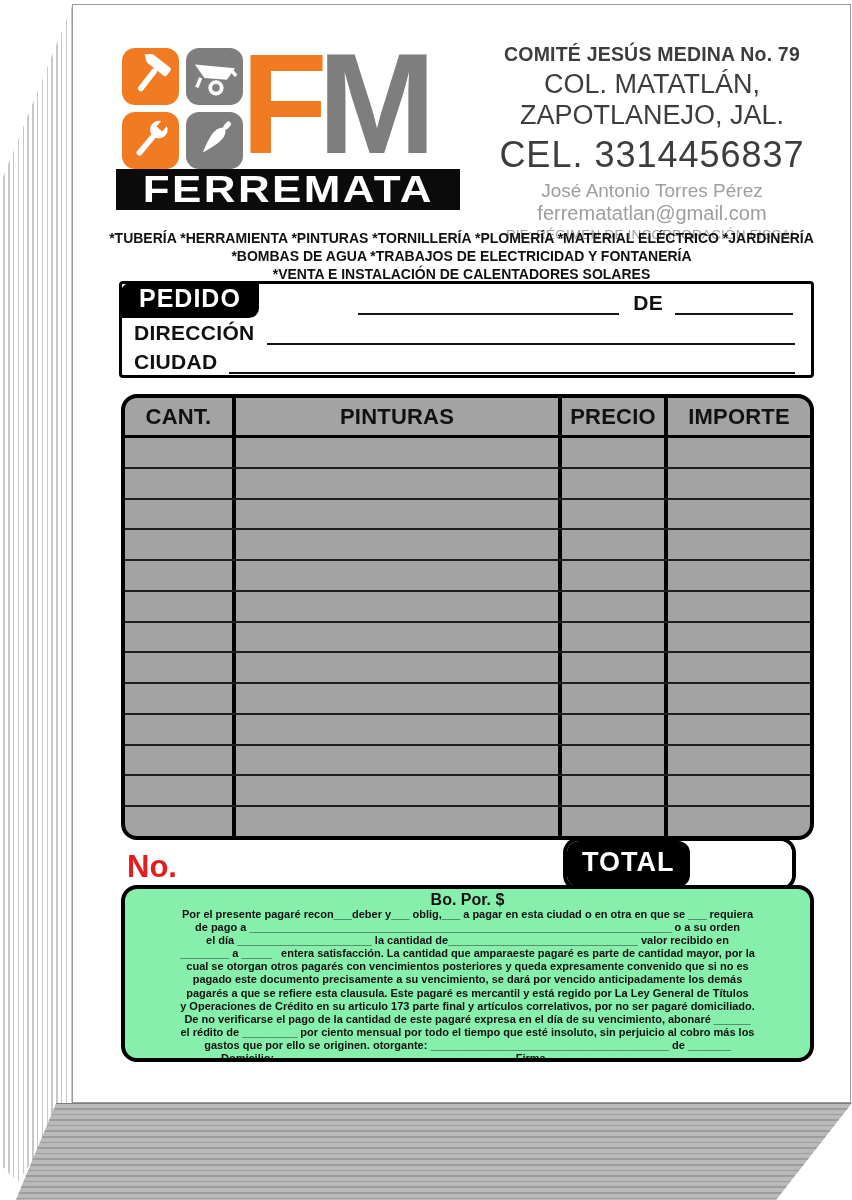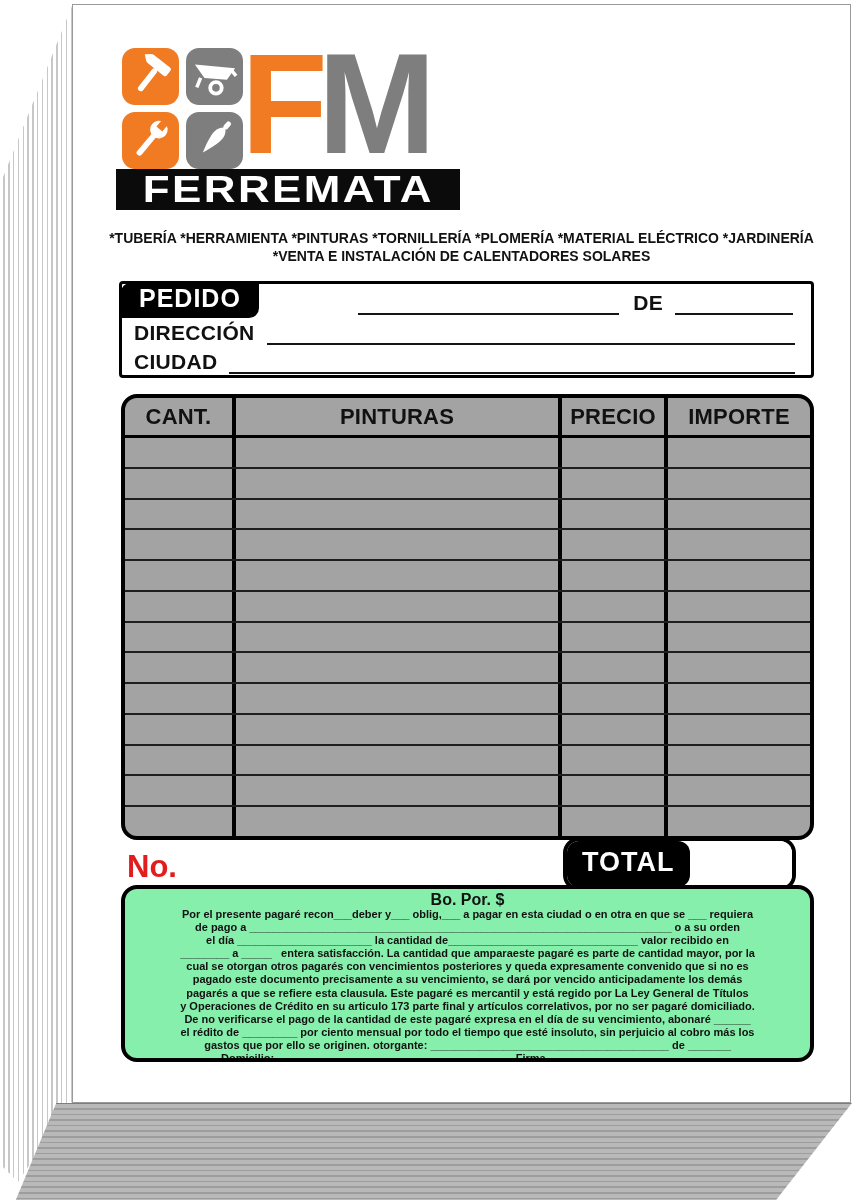--- a/index.html
+++ b/index.html
@@ -153,23 +153,33 @@
         </span>
       </div>
     </div>
 
     <div class="fm"><span class="f">F</span><span class="m">M</span></div>
 
     <div class="banner">
       <span>FERREMATA</span>
     </div>
 
+    <div class="contact">
+      <div class="c-committee">COMITÉ JESÚS MEDINA No. 79</div>
+      <div class="c-colonia">COL. MATATLÁN,</div>
+      <div class="c-city">ZAPOTLANEJO, JAL.</div>
+      <div class="c-phone">CEL. 3314456837</div>
+      <div class="c-owner">José Antonio Torres Pérez</div>
+      <div class="c-email">ferrematatlan@gmail.com</div>
+      <div class="c-rif">RIF: RÉGIMEN DE INCORPORACIÓN FISCAL</div>
+    </div>
 
     <div class="services" id="services">
         <div>*TUBERÍA *HERRAMIENTA *PINTURAS *TORNILLERÍA *PLOMERÍA *MATERIAL ELÉCTRICO *JARDINERÍA</div>
+        <div>*BOMBAS DE AGUA *TRABAJOS DE ELECTRICIDAD Y FONTANERÍA</div>
         <div>*VENTA E INSTALACIÓN DE CALENTADORES SOLARES</div>
       </div>
 
     <div class="pedido-box">
       <div class="pedido-label">PEDIDO</div>
       <div class="p-row p-row1">
         <div class="p-fill-a"></div>
         <div class="p-label">DE</div>
         <div class="p-fill-b"></div>
       </div>

